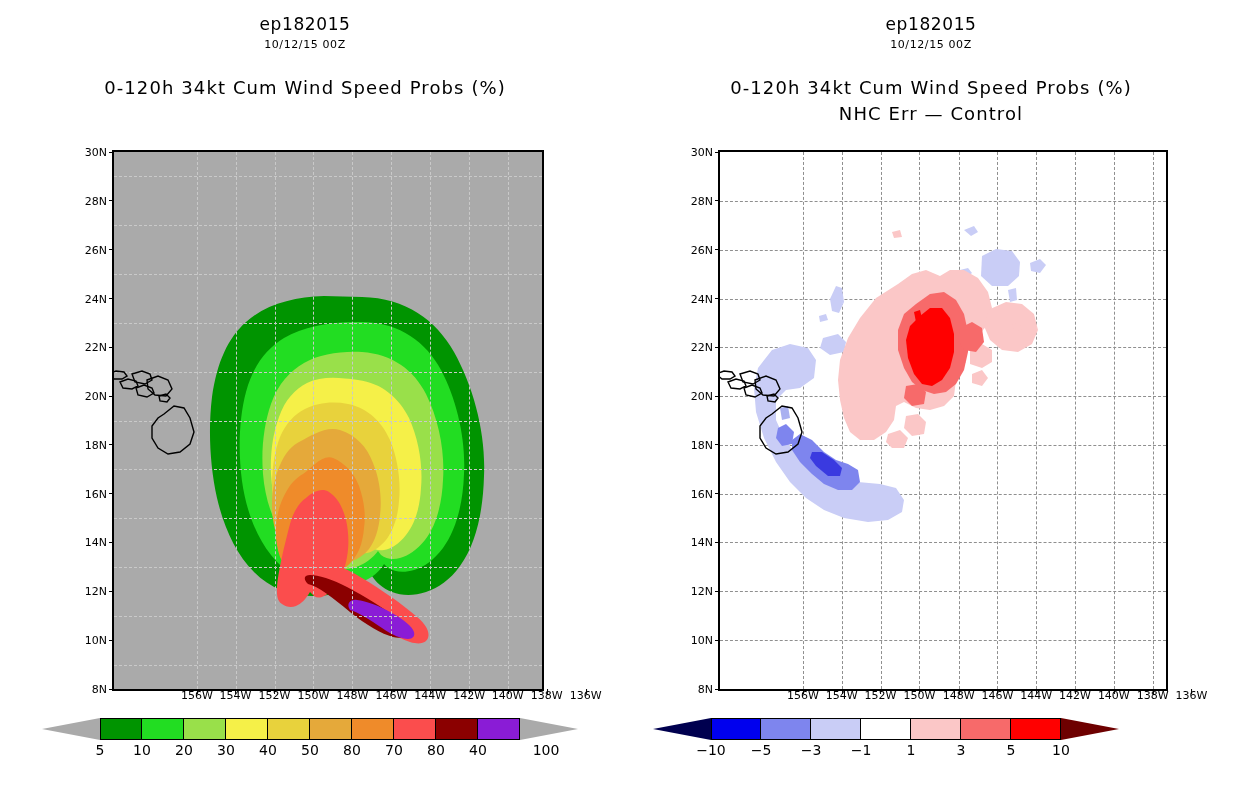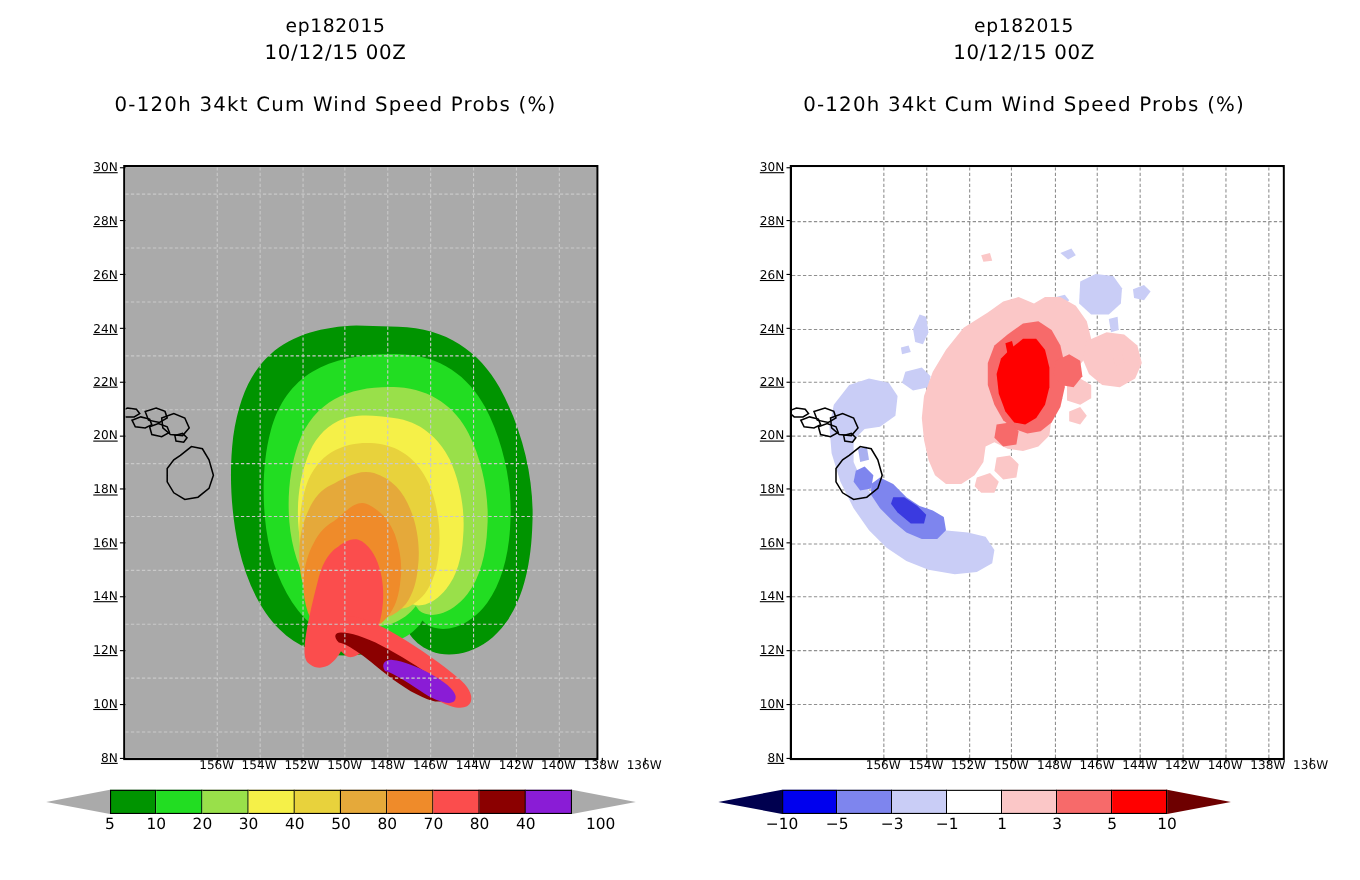--- a/index.html
+++ b/index.html
@@ -6,38 +6,38 @@
   body{width:1236px;height:800px;font-family:"DejaVu Sans",sans-serif;color:#000;overflow:hidden;}
   .page{position:relative;width:1236px;height:800px;}
 
   .panel{position:absolute;top:0;height:607px;}
   #panel-left{left:0;width:610px;}
   #panel-right{left:626px;width:610px;}
 
   .titles{position:absolute;left:0;width:100%;text-align:center;}
   .t-line{font-family:"DejaVu Sans",sans-serif;letter-spacing:.6px;white-space:nowrap;}
   .t-id{font-size:17px;}
-  .t-date{font-size:18px;}
+  .t-date{font-size:11px;}
   .t-main{font-size:18px;letter-spacing:1.1px;}
   .t-sub{font-size:18px;letter-spacing:1.1px;}
 
   
   .mapbox{position:absolute;border:2px solid #000;box-sizing:content-box;}
   .mapinner{position:absolute;inset:0;overflow:hidden;}
   .mapbox.gray .mapinner{background:#aaaaaa;}
   .mapbox.white .mapinner{background:#ffffff;}
 
   .grid-v,.grid-h{position:absolute;pointer-events:none;}
   .grid-v{top:0;bottom:0;width:0;border-left:1px dashed #8f8f8f;}
   .grid-h{left:0;right:0;height:0;border-top:1px dashed #8f8f8f;}
   .mapbox.gray .grid-v{border-left-color:#c9c9c9;}
   .mapbox.gray .grid-h{border-top-color:#c9c9c9;}
 
   .tick-y{position:absolute;right:100%;transform:translateY(-50%);
-          font-size:11px;text-align:center;padding-right:7px;white-space:nowrap;text-decoration:underline;}
+          font-size:11px;text-align:center;padding-right:7px;white-space:nowrap;}
   .tick-y::after{content:"";position:absolute;right:0;top:50%;width:5px;height:0;
                  border-top:1px solid #000;transform:translateY(-50%);}
   .tick-x{position:absolute;top:100%;transform:translateX(-50%);
           font-size:11px;white-space:nowrap;}
   .tick-x::before{content:"";position:absolute;left:50%;top:0;height:5px;width:0;
                   border-left:1px solid #000;}
 
   .blobs{position:absolute;inset:0;}
   .blobs svg{position:absolute;left:0;top:0;width:100%;height:100%;display:block;}
 
@@ -243,20 +243,21 @@
         </div>
     </div>
   </div>
 
   <div class="panel" id="panel-right">
 
     <div class="titles" style="top:14px;">
       <div class="t-line t-id">ep182015</div>
       <div class="t-line t-date" style="margin-top:4px;">10/12/15 00Z</div>
       <div class="t-line t-main" style="margin-top:26px;">0-120h 34kt Cum Wind Speed Probs (%)</div>
+      <div class="t-line t-sub" style="margin-top:5px;">NHC Err — Control</div>
     </div>
 
     <div class="mapbox white" id="map-right" style="left:92px;top:150px;width:446px;height:537px;">
       <div class="mapinner" style="background: rgb(255, 255, 255);">
 
         <div class="grid-v" style="left:18.6%;"></div>
         <div class="grid-v" style="left:27.3%;"></div>
         <div class="grid-v" style="left:36.0%;"></div>
         <div class="grid-v" style="left:44.7%;"></div>
         <div class="grid-v" style="left:53.5%;"></div>

